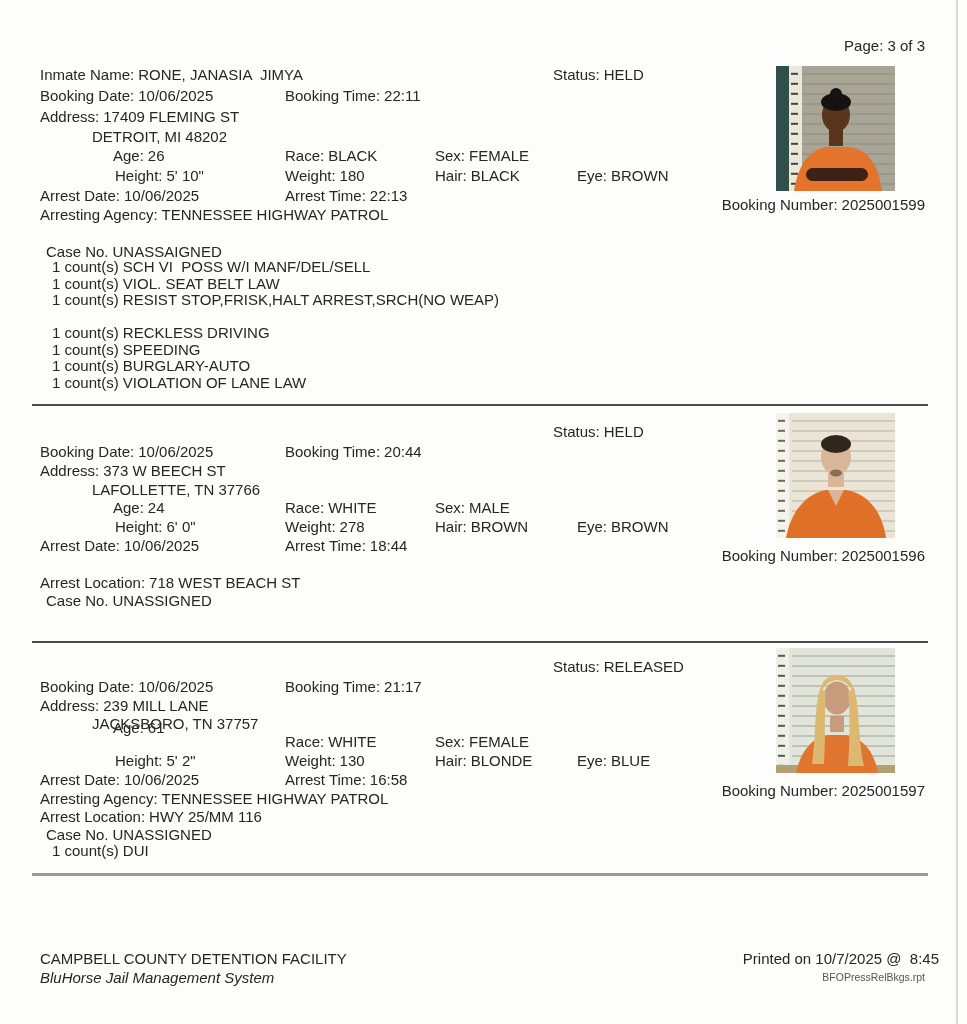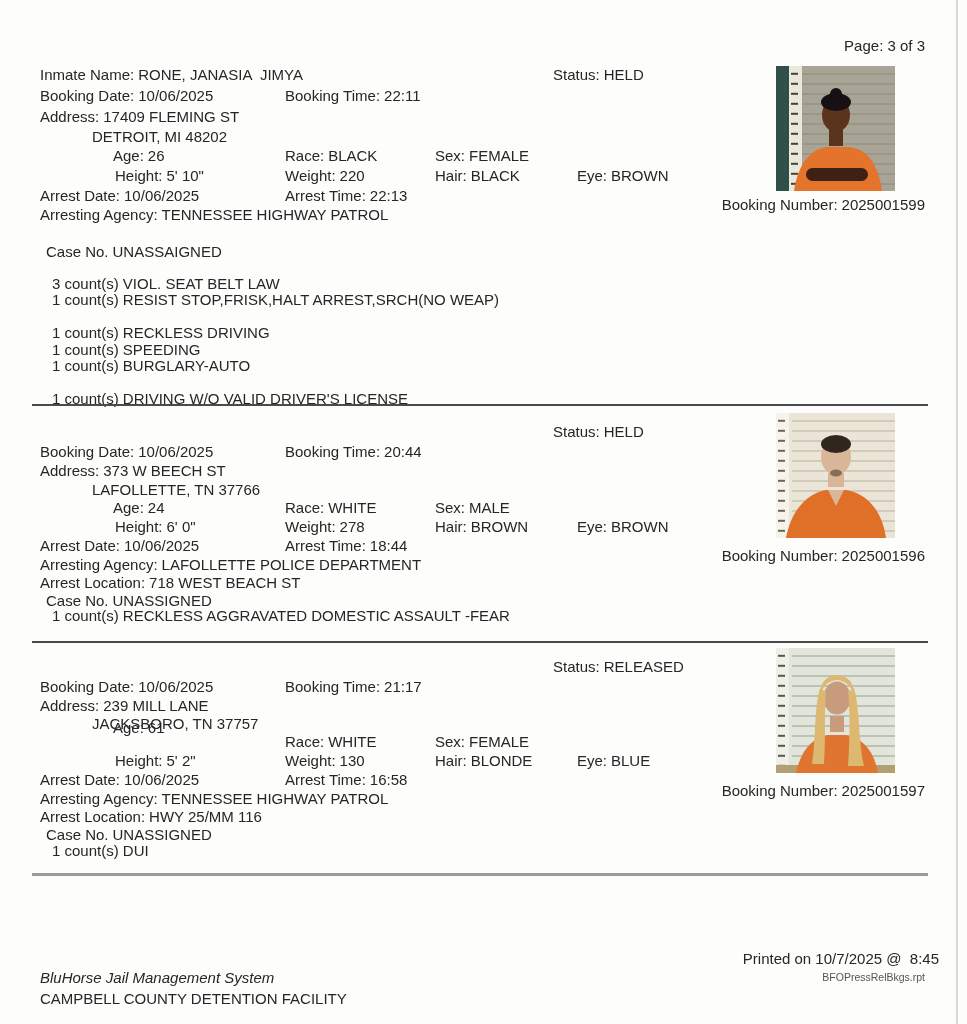--- a/index.html
+++ b/index.html
@@ -10,21 +10,21 @@
   }
   .line{position:absolute;white-space:pre;line-height:17px;}
   .lbl{margin-right:4px;}
   .record{position:absolute;left:40px;width:900px;}
   .chg{position:absolute;white-space:pre;line-height:16px;}
   .divider{position:absolute;left:32px;width:896px;background:#4b4b4b;height:2px;}
   .divider.light{background:#9c9c9c;height:3px;}
   .mugshot{position:absolute;left:776px;width:119px;height:125px;margin:0;padding:0;}
   .bookno{position:absolute;right:42px;white-space:pre;}
   .page-label{position:absolute;right:42px;top:37px;white-space:pre;}
-  .footer-fac{position:absolute;left:40px;top:990px;white-space:pre;}
+  .footer-fac{position:absolute;left:40px;top:950px;white-space:pre;}
   .footer-sys{position:absolute;left:40px;top:969px;font-style:italic;white-space:pre;text-align:right;}
   .footer-printed{position:absolute;right:28px;top:950px;white-space:pre;}
   .footer-rpt{position:absolute;right:42px;top:971px;font-size:10.5px;color:#555;white-space:pre;}
   .scan-edge{position:absolute;left:956px;top:0;width:2px;height:100%;background:#d9d9d9;}
 </style>
 </head>
 <body>
 
 <div class="page">
 
@@ -34,33 +34,34 @@
     <div class="line" style="top:0;left:0"><span class="lbl">Inmate Name:</span><span>RONE, JANASIA  JIMYA</span></div>
     <div class="line" style="top:0;left:513px"><span class="lbl">Status:</span><span>HELD</span></div>
     <div class="line" style="top:21px;left:0"><span class="lbl">Booking Date:</span><span>10/06/2025</span></div>
     <div class="line" style="top:21px;left:245px"><span class="lbl">Booking Time:</span><span>22:11</span></div>
     <div class="line" style="top:42px;left:0"><span class="lbl">Address:</span><span>17409 FLEMING ST</span></div>
     <div class="line" style="top:62px;left:52px"><span>DETROIT, MI 48202</span></div>
     <div class="line" style="top:81px;left:73px"><span class="lbl">Age:</span><span>26</span></div>
     <div class="line" style="top:81px;left:245px"><span class="lbl">Race:</span><span>BLACK</span></div>
     <div class="line" style="top:81px;left:395px"><span class="lbl">Sex:</span><span>FEMALE</span></div>
     <div class="line" style="top:101px;left:75px"><span class="lbl">Height:</span><span>5' 10"</span></div>
-    <div class="line" style="top:101px;left:245px"><span class="lbl">Weight:</span><span>220</span></div>
+    <div class="line" style="top:101px;left:245px"><span class="lbl">Weight:</span><span>180</span></div>
     <div class="line" style="top:101px;left:395px"><span class="lbl">Hair:</span><span>BLACK</span></div>
     <div class="line" style="top:101px;left:537px"><span class="lbl">Eye:</span><span>BROWN</span></div>
     <div class="line" style="top:121px;left:0"><span class="lbl">Arrest Date:</span><span>10/06/2025</span></div>
     <div class="line" style="top:121px;left:245px"><span class="lbl">Arrest Time:</span><span>22:13</span></div>
     <div class="line" style="top:140px;left:0"><span class="lbl">Arresting Agency:</span><span>TENNESSEE HIGHWAY PATROL</span></div>
     <div class="line" style="top:177px;left:6px"><span class="lbl">Case No.</span><span>UNASSAIGNED</span></div>
-    <div class="chg" style="top:210px;left:12px">3 count(s) VIOL. SEAT BELT LAW</div>
+    <div class="chg" style="top:193px;left:12px">1 count(s) SCH VI  POSS W/I MANF/DEL/SELL</div>
+    <div class="chg" style="top:210px;left:12px">1 count(s) VIOL. SEAT BELT LAW</div>
     <div class="chg" style="top:226px;left:12px">1 count(s) RESIST STOP,FRISK,HALT ARREST,SRCH(NO WEAP)</div>
     <div class="chg" style="top:259px;left:12px">1 count(s) RECKLESS DRIVING</div>
     <div class="chg" style="top:276px;left:12px">1 count(s) SPEEDING</div>
     <div class="chg" style="top:292px;left:12px">1 count(s) BURGLARY-AUTO</div>
-    <div class="chg" style="top:325px;left:12px">1 count(s) DRIVING W/O VALID DRIVER'S LICENSE</div>
+    <div class="chg" style="top:309px;left:12px">1 count(s) VIOLATION OF LANE LAW</div>
   </section>
 
   <figure class="mugshot" style="top:66px">
     <svg width="119" height="125" viewBox="0 0 119 125">
       <defs>
         <pattern id="hl1" width="119" height="10" patternUnits="userSpaceOnUse">
           <line x1="0" y1="8" x2="119" y2="8" stroke="#7c786c" stroke-width="1"></line>
         </pattern>
         <pattern id="tk1" width="13" height="10" patternUnits="userSpaceOnUse">
           <rect x="2" y="6.8" width="7" height="2" fill="#46423a"></rect>
@@ -91,24 +92,22 @@
     <div class="line" style="top:58px;left:52px"><span>LAFOLLETTE, TN 37766</span></div>
     <div class="line" style="top:76px;left:73px"><span class="lbl">Age:</span><span>24</span></div>
     <div class="line" style="top:76px;left:245px"><span class="lbl">Race:</span><span>WHITE</span></div>
     <div class="line" style="top:76px;left:395px"><span class="lbl">Sex:</span><span>MALE</span></div>
     <div class="line" style="top:95px;left:75px"><span class="lbl">Height:</span><span>6' 0"</span></div>
     <div class="line" style="top:95px;left:245px"><span class="lbl">Weight:</span><span>278</span></div>
     <div class="line" style="top:95px;left:395px"><span class="lbl">Hair:</span><span>BROWN</span></div>
     <div class="line" style="top:95px;left:537px"><span class="lbl">Eye:</span><span>BROWN</span></div>
     <div class="line" style="top:114px;left:0"><span class="lbl">Arrest Date:</span><span>10/06/2025</span></div>
     <div class="line" style="top:114px;left:245px"><span class="lbl">Arrest Time:</span><span>18:44</span></div>
-    <div class="line" style="top:133px;left:0"><span class="lbl">Arresting Agency:</span><span>LAFOLLETTE POLICE DEPARTMENT</span></div>
     <div class="line" style="top:151px;left:0"><span class="lbl">Arrest Location:</span><span>718 WEST BEACH ST</span></div>
     <div class="line" style="top:169px;left:6px"><span class="lbl">Case No.</span><span>UNASSIGNED</span></div>
-    <div class="chg" style="top:185px;left:12px">1 count(s) RECKLESS AGGRAVATED DOMESTIC ASSAULT -FEAR</div>
   </section>
 
   <figure class="mugshot" style="top:413px">
     <svg width="119" height="125" viewBox="0 0 119 125">
       <defs>
         <pattern id="hl2" width="119" height="10" patternUnits="userSpaceOnUse">
           <line x1="0" y1="8" x2="119" y2="8" stroke="#aaa494" stroke-width="1"></line>
         </pattern>
         <pattern id="tk2" width="13" height="10" patternUnits="userSpaceOnUse">
           <rect x="2" y="6.8" width="7" height="2" fill="#6d675b"></rect>

